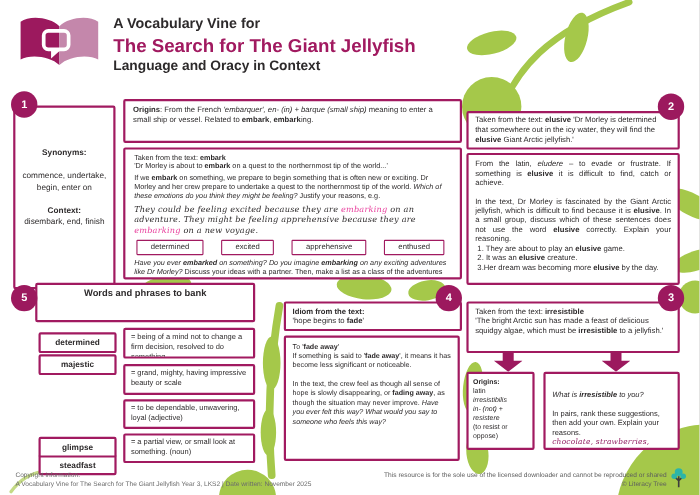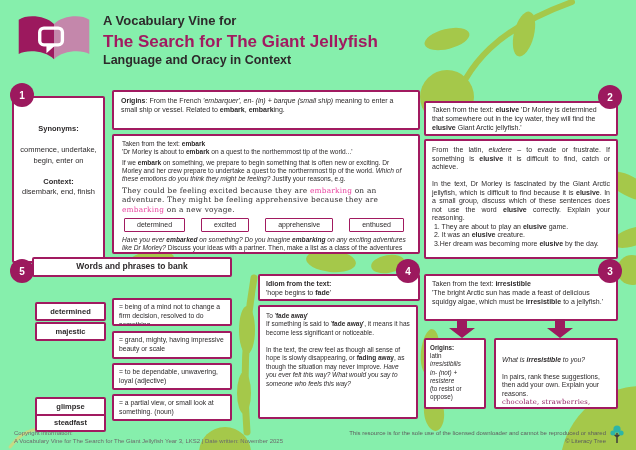--- a/index.html
+++ b/index.html
@@ -1,56 +1,56 @@
 <!DOCTYPE html>
 <html><head>
 <meta charset="utf-8">
 <style>
   html,body{margin:0;padding:0;background:#e8e8e8;}
   .page{
-    position:relative;width:636px;height:450px;background:#86efac;
+    position:relative;width:636px;height:450px;background:#ffffff;
     font-family:"Liberation Sans",sans-serif;color:#2d2a2b;overflow:hidden;
     margin:0 auto;box-shadow:0 0 4px rgba(0,0,0,.25);
   }
   .vine{position:absolute;left:0;top:0;width:636px;height:450px;z-index:0;}
   .box{
     position:absolute;background:#fff;border:2px solid #a11a60;border-radius:2px;
     box-sizing:border-box;z-index:1;overflow:hidden;
   }
   .rich{white-space:pre-wrap;}
   .b{font-weight:700;}
   .i{font-style:italic;}
-  .hand{font-family:"DejaVu Serif",serif;letter-spacing:.2px;}
+  .hand{font-family:"DejaVu Serif",serif;font-style:italic;letter-spacing:.2px;}
   .pink{color:#e83e9c;}
   .mag{color:#8e1a5e;}
   .badge{
     position:absolute;width:24px;height:24px;border-radius:50%;background:#9c195e;
     color:#fff;font-weight:700;font-size:10px;display:flex;align-items:center;
     justify-content:center;z-index:3;
   }
   
   .logo{position:absolute;left:12px;top:10px;width:84px;height:58px;z-index:2;}
   .header-text{position:absolute;left:103px;top:13px;z-index:2;}
   .h1a{font-size:13px;font-weight:700;color:#2d2a2b;}
   .h1b{font-size:17px;font-weight:700;color:#a11a60;margin-top:4px;}
   .h1c{font-size:12.5px;font-weight:700;color:#2d2a2b;margin-top:1px;}
   
-  #box-syn{left:12px;top:96px;width:93px;height:167px;padding:26px 5px;text-align:center;font-size:7.5px;line-height:1.4;}
+  #box-syn{left:12px;top:96px;width:93px;height:167px;padding:36px 5px;text-align:center;font-size:7.5px;line-height:1.4;}
   #box-origins{left:112px;top:90px;width:308px;height:40px;padding:5px 7px;font-size:7px;line-height:1.25;}
   #box-embark{left:112px;top:134px;width:308px;height:120px;padding:4px 8px;font-size:6.6px;line-height:1.22;}
   #box-embark .para{margin-bottom:3px;}
   .emotion-row{display:flex;justify-content:space-between;margin:4px 6px 4px 2px;}
   .emotion{border:1.5px solid #a11a60;border-radius:1px;padding:2px 12px;font-size:7px;background:#fff;}
   .handline{font-size:7.4px;line-height:1.25;}
   #box-elusive{left:424px;top:101px;width:194px;height:35px;padding:3px 6px;font-size:7px;line-height:1.25;}
   #box-eludere{left:424px;top:139px;width:194px;height:120px;padding:5px 6px;font-size:7px;line-height:1.22;text-align:justify;}
   #box-irresq{left:424px;top:274px;width:194px;height:47px;padding:4px 6px;font-size:7px;line-height:1.28;}
   #box-orig2{left:424px;top:338px;width:62px;height:71px;padding:4px 4px;font-size:6.3px;line-height:1.3;}
   #box-whatis{left:494px;top:338px;width:124px;height:71px;padding:16px 6px;font-size:6.8px;line-height:1.25;}
-  #box-wbheader{left:32px;top:257px;width:200px;height:20px;font-size:8.5px;font-weight:700;text-align:center;line-height:15px;}
+  #box-wbheader{left:32px;top:257px;width:200px;height:36px;font-size:8.5px;font-weight:700;text-align:center;line-height:15px;}
   .defbox{left:112px;width:120px;padding:3px 5px;font-size:6.8px;line-height:1.3;}
   .wordbox{left:35px;width:71px;height:19px;font-weight:700;font-size:7.5px;text-align:center;line-height:15px;}
   #box-idiom{left:258px;top:274px;width:162px;height:27px;padding:3px 6px;font-size:7px;line-height:1.3;}
   #box-fade{left:258px;top:305px;width:160px;height:114px;padding:5px 6px;font-size:6.5px;line-height:1.3;}
   .arrow{position:absolute;z-index:2;width:26px;height:19px;}
   
   .footer-left{position:absolute;left:14px;top:429px;font-size:6px;color:#6b6b6b;line-height:1.35;z-index:2;}
   .footer-right{position:absolute;left:200px;top:429px;width:406px;text-align:right;font-size:6px;color:#5d5d5d;line-height:1.35;z-index:2;}
   .tree-icon{position:absolute;left:610px;top:425px;width:14px;height:20px;z-index:2;}
 </style>

